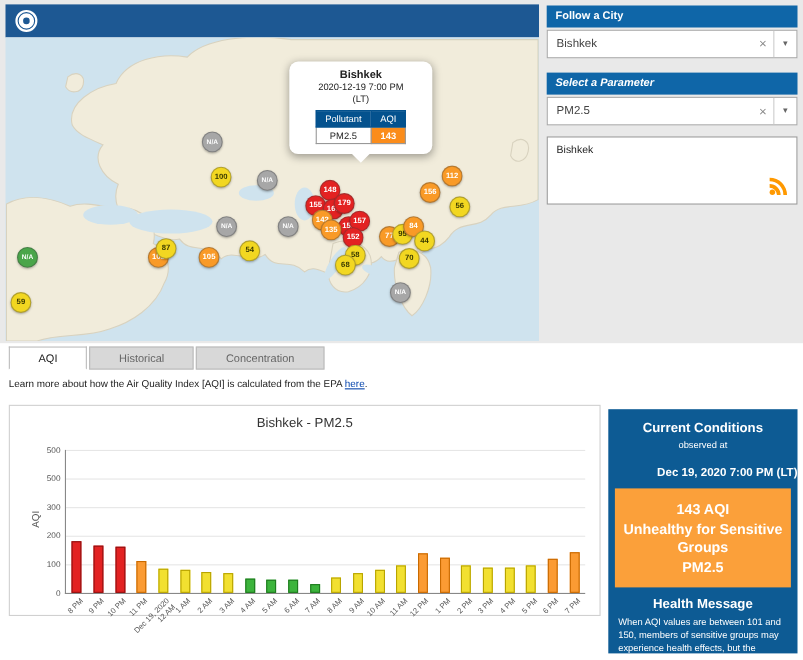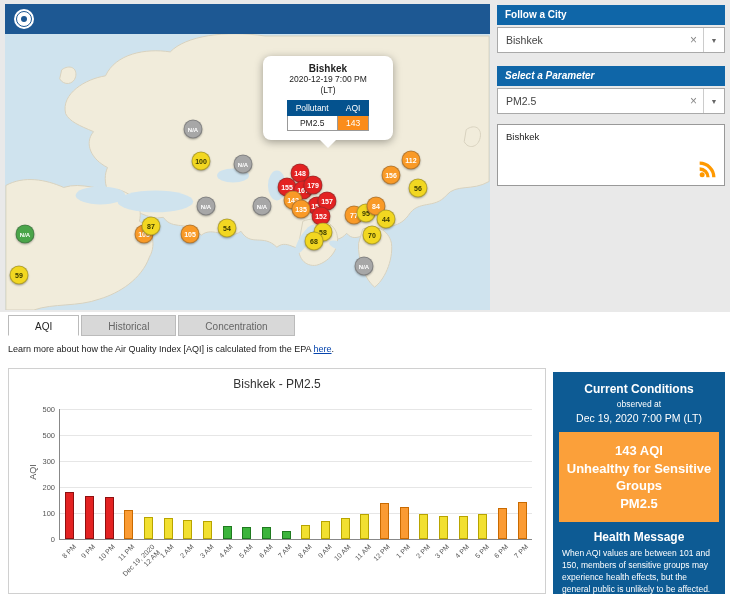--- a/index.html
+++ b/index.html
@@ -22,21 +22,21 @@
   .lv-orange{background:#f99a27;color:#fff;}
   .lv-red{background:#e32222;color:#fff;}
 
   .popup{position:absolute;left:258px;top:22px;width:118px;background:#fff;border-radius:8px;box-shadow:0 2px 8px rgba(0,0,0,.35);padding:7px 6px 9px;z-index:5;text-align:center;}
   .popup:after{content:"";position:absolute;left:50%;bottom:-8px;margin-left:-8px;border-left:8px solid transparent;border-right:8px solid transparent;border-top:8px solid #fff;}
   .popup-city{font-weight:bold;font-size:10px;color:#222;}
   .popup-dt{font-size:8.5px;color:#222;line-height:1.3;}
   .popup table{border-collapse:collapse;margin:4px auto 0;}
   .popup th{background:#04528e;color:#fff;font-size:8.5px;font-weight:normal;padding:2px 8px;border:1px solid #04528e;}
   .popup td{font-size:8.5px;color:#222;padding:2px 8px;border:1px solid #999;background:#fff;}
-  .popup td.aqi-val{background:#fb8c1a;color:#fff;font-weight:normal;}
+  .popup td.aqi-val{background:#fb8c1a;color:#fff;font-weight:bold;}
 
   
   .sb-label{position:absolute;left:497px;width:228px;height:20px;background:#0f66a8;color:#fff;font-weight:bold;font-size:10px;line-height:20px;padding-left:8px;box-sizing:border-box;}
   #city-label{top:5px;}
   #param-label{top:66px;font-style:italic;}
   .sel{position:absolute;left:497px;width:228px;height:26px;background:#fff;border:1px solid #a9a9a9;box-sizing:border-box;display:flex;align-items:center;font-size:10.5px;color:#444;cursor:pointer;}
   #city-sel{top:27px;}
   #param-sel{top:88px;}
   .sel-text{flex:1;padding-left:8px;text-align:left;}
   .sel-clear{color:#888;font-size:12px;padding:0 6px;}
@@ -50,34 +50,34 @@
   a.lnk{color:#0645ad;text-decoration:underline;cursor:pointer;}
 
   
   .tabs{position:absolute;left:8px;top:315px;height:21px;display:flex;}
   .tab{height:21px;line-height:21px;padding:0 26px;font-size:10px;border:1px solid #bbb;background:#d8d8d8;color:#666;margin-right:2px;box-sizing:border-box;cursor:pointer;}
   .tab.active{background:#fff;color:#222;border-bottom-color:#fff;}
 
   #learn{position:absolute;left:8px;top:344px;font-size:9px;color:#222;}
 
   
-  #chart{position:absolute;left:8px;top:368px;width:538px;height:226px;background:#fff;border:1px solid #d0d0d0;box-sizing:border-box;}
+  #chart{position:absolute;left:8px;top:368px;width:538px;height:192px;background:#fff;border:1px solid #d0d0d0;box-sizing:border-box;}
   .chart-title{text-align:center;font-size:12px;color:#333;margin-top:8px;}
   #plot{position:absolute;left:50px;top:40px;width:472px;height:130px;border-left:1px solid #888;border-bottom:1px solid #888;}
   .grid{position:absolute;left:0;width:100%;height:1px;background:#e6e6e6;}
   .ytick{position:absolute;right:100%;margin-right:5px;font-size:7.5px;color:#555;transform:translateY(-50%);}
   .ylab{position:absolute;left:16px;top:98px;transform:rotate(-90deg);font-size:9px;color:#555;}
   .bar{position:absolute;bottom:0;width:9px;box-sizing:border-box;border:1px solid #000;cursor:pointer;}
   .xlab{position:absolute;font-size:7px;color:#555;white-space:pre;text-align:right;transform:rotate(-45deg);transform-origin:100% 0;line-height:1.2;}
 
   
   #cond{position:absolute;left:553px;top:372px;width:172px;height:222px;background:#0d5b94;color:#fff;box-sizing:border-box;text-align:center;overflow:hidden;}
   .cond-title{font-size:12px;font-weight:bold;margin-top:10px;}
   .cond-obs{font-size:8.5px;margin-top:3px;}
-  .cond-dt{font-size:10.5px;font-weight:normal;margin-top:3px;}
+  .cond-dt{font-size:10.5px;font-weight:bold;margin-top:15px;text-align:right;}
   .cond-aqi{background:#fba03a;margin:8px 6px 0;padding:10px 6px;font-size:13px;font-weight:bold;line-height:1.35;}
   .cond-hm-title{font-size:12px;font-weight:bold;margin-top:8px;}
   .cond-hm{font-size:8.5px;text-align:left;padding:4px 9px 0;line-height:1.4;}
 </style>
 </head>
 <body>
 
 <div id="app">
   <div class="top-bg"></div>
 

